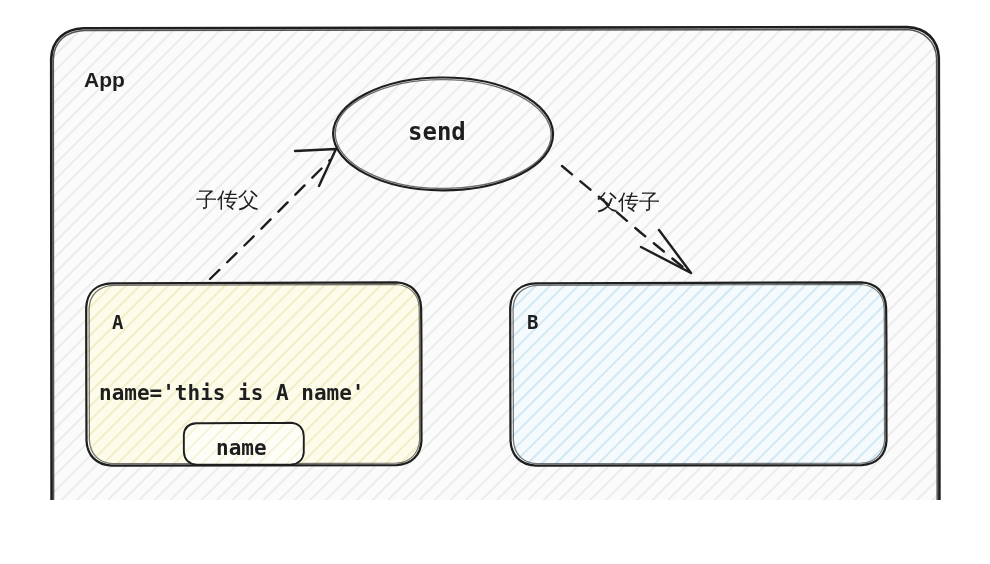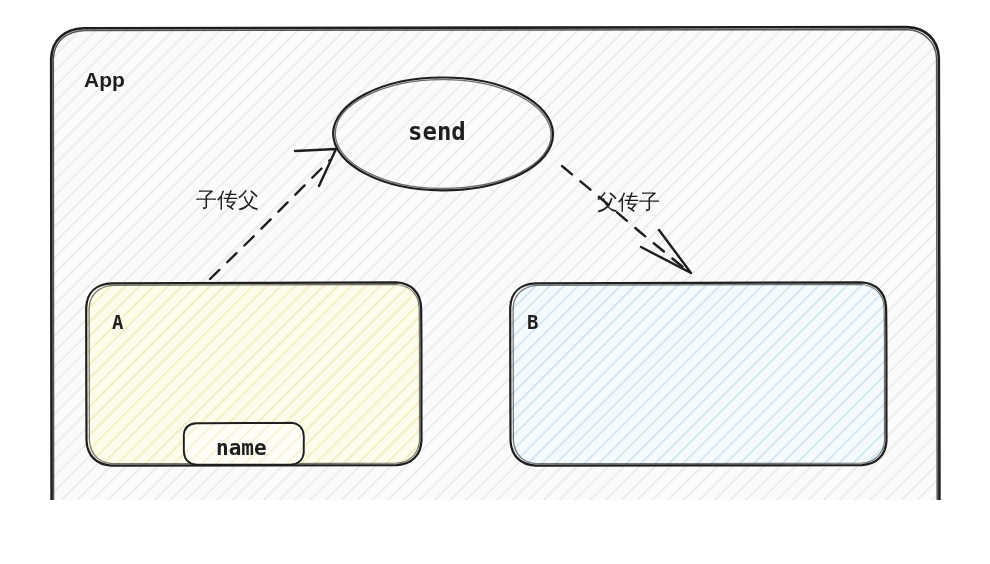--- a/index.html
+++ b/index.html
@@ -170,16 +170,17 @@
       <path d="M 562 166 L 598 196 L 640 232 L 684 268" fill="none" stroke="#1e1e1e" stroke-width="2.4" stroke-linecap="round" stroke-dasharray="13 11"></path>
       <path d="M 641 247 L 691 273 L 659 230" fill="none" stroke="#1e1e1e" stroke-width="2.4" stroke-linecap="round" stroke-linejoin="round"></path>
     </g>
   </svg>
 
   <div class="lbl lbl-app">App</div>
   <div class="lbl lbl-state">send</div>
   <div class="lbl lbl-edge lbl-edge-left">子传父</div>
   <div class="lbl lbl-edge lbl-edge-right">父传子</div>
   <div class="lbl lbl-boxa-title">A</div>
+  <div class="lbl lbl-boxa-code">name='this is A name'</div>
   <div class="lbl lbl-send">name</div>
   <div class="lbl lbl-boxb-title">B</div>
 
 </div>
 
 </body></html>

